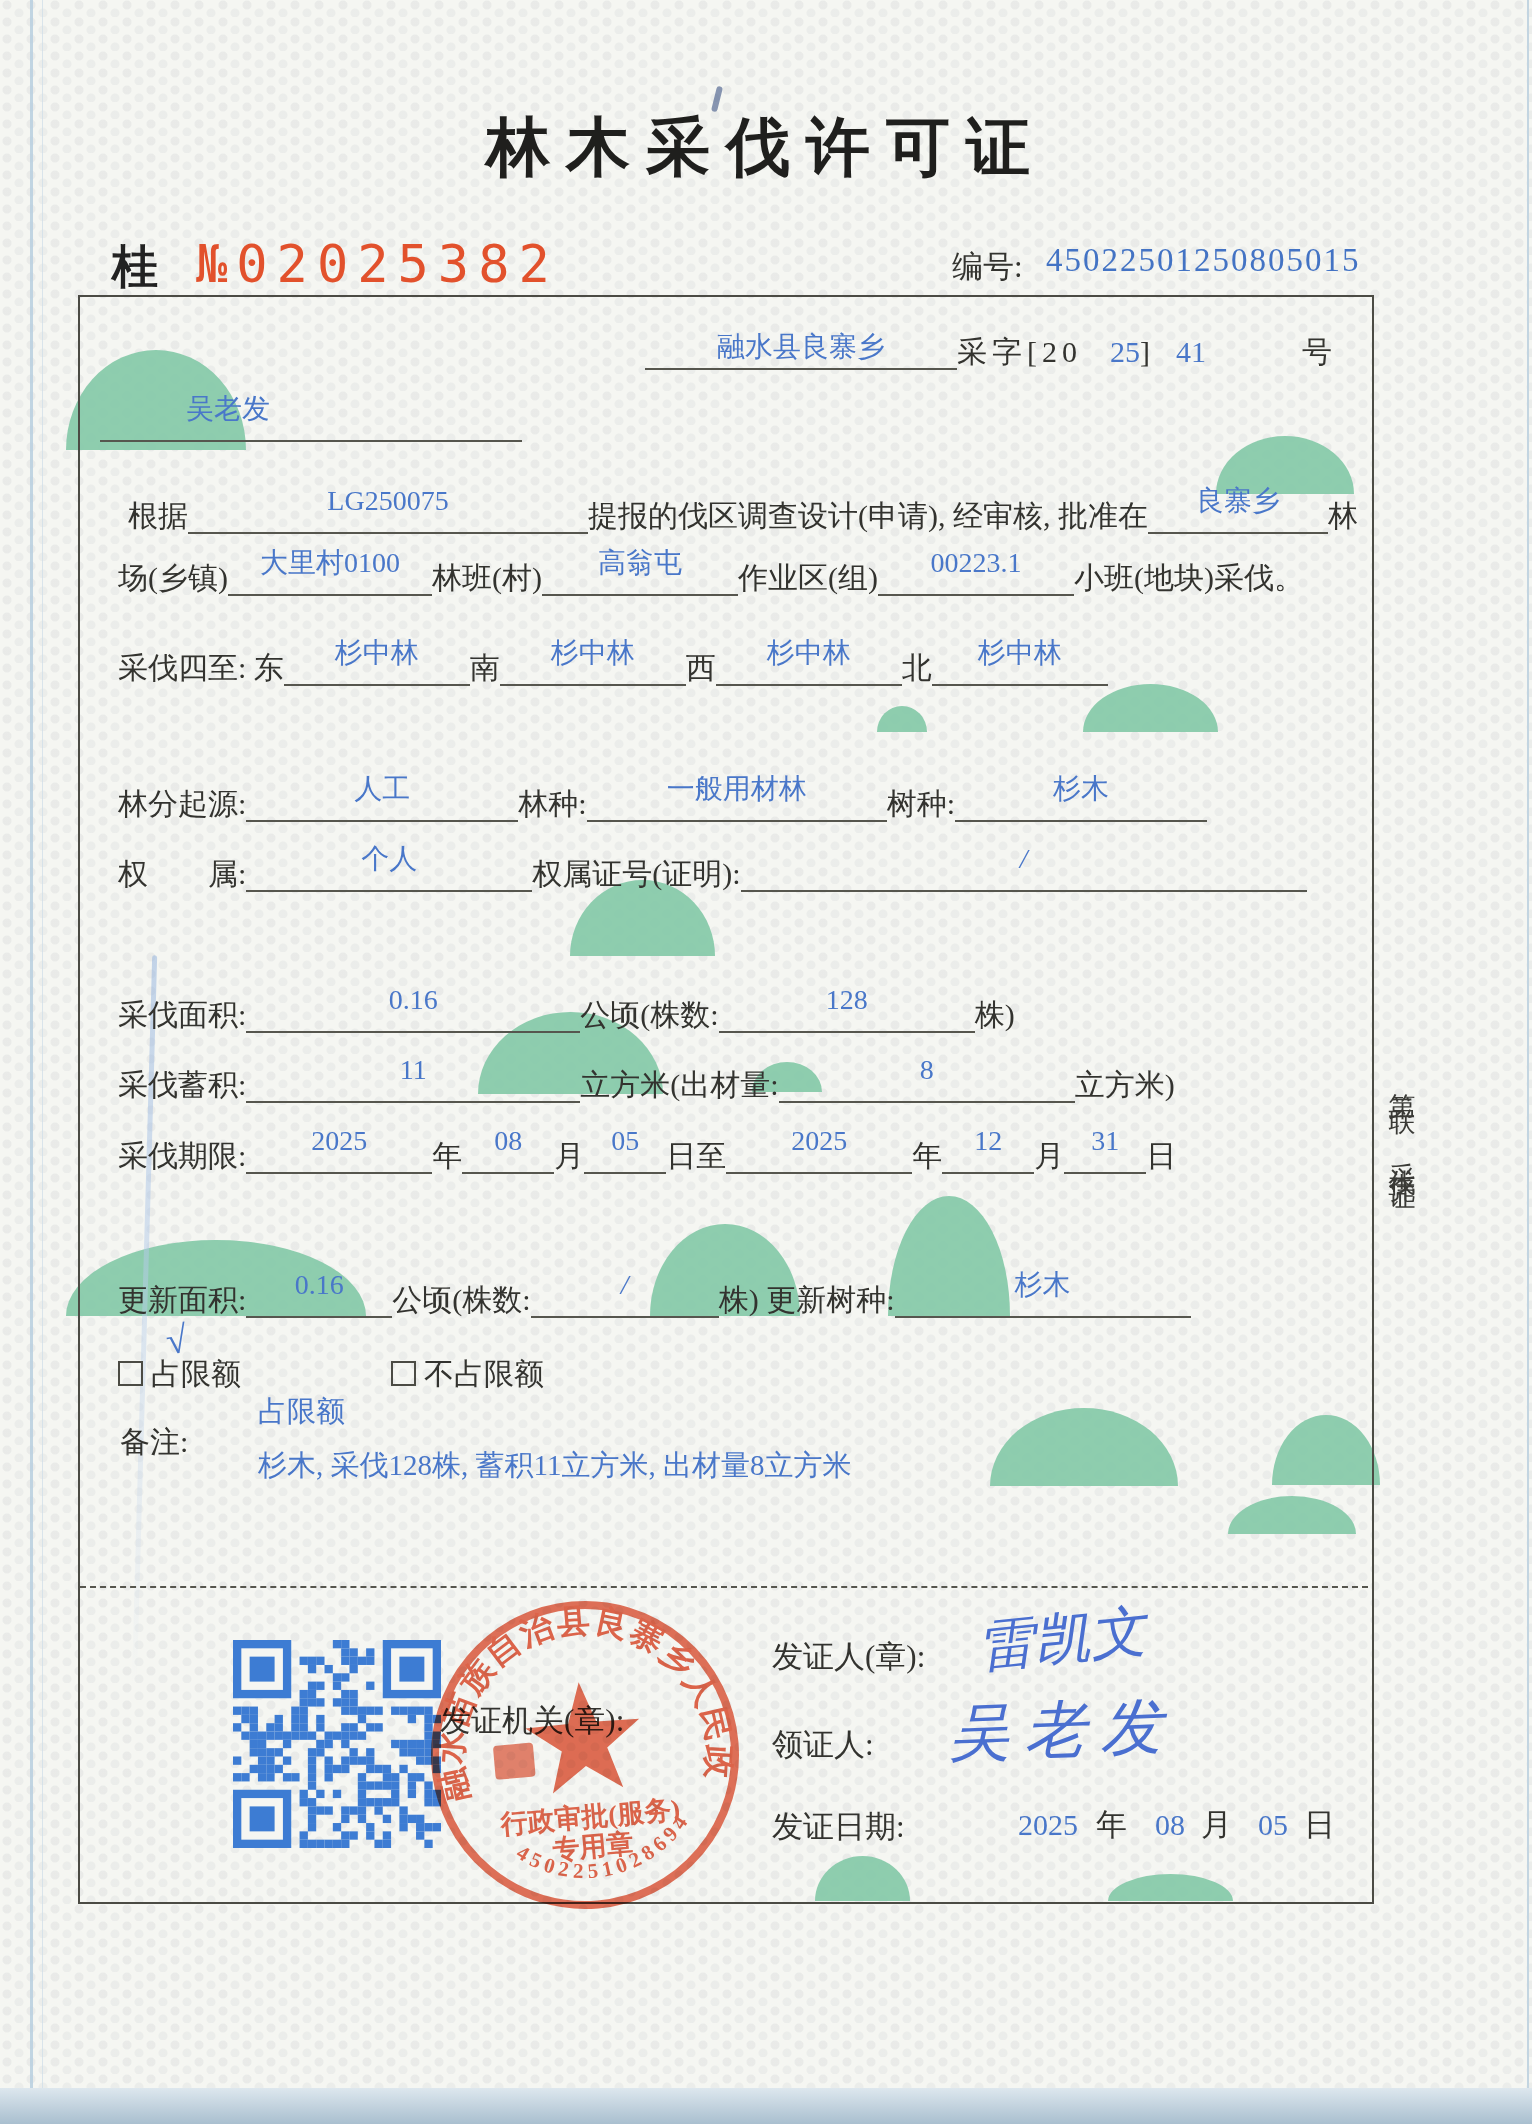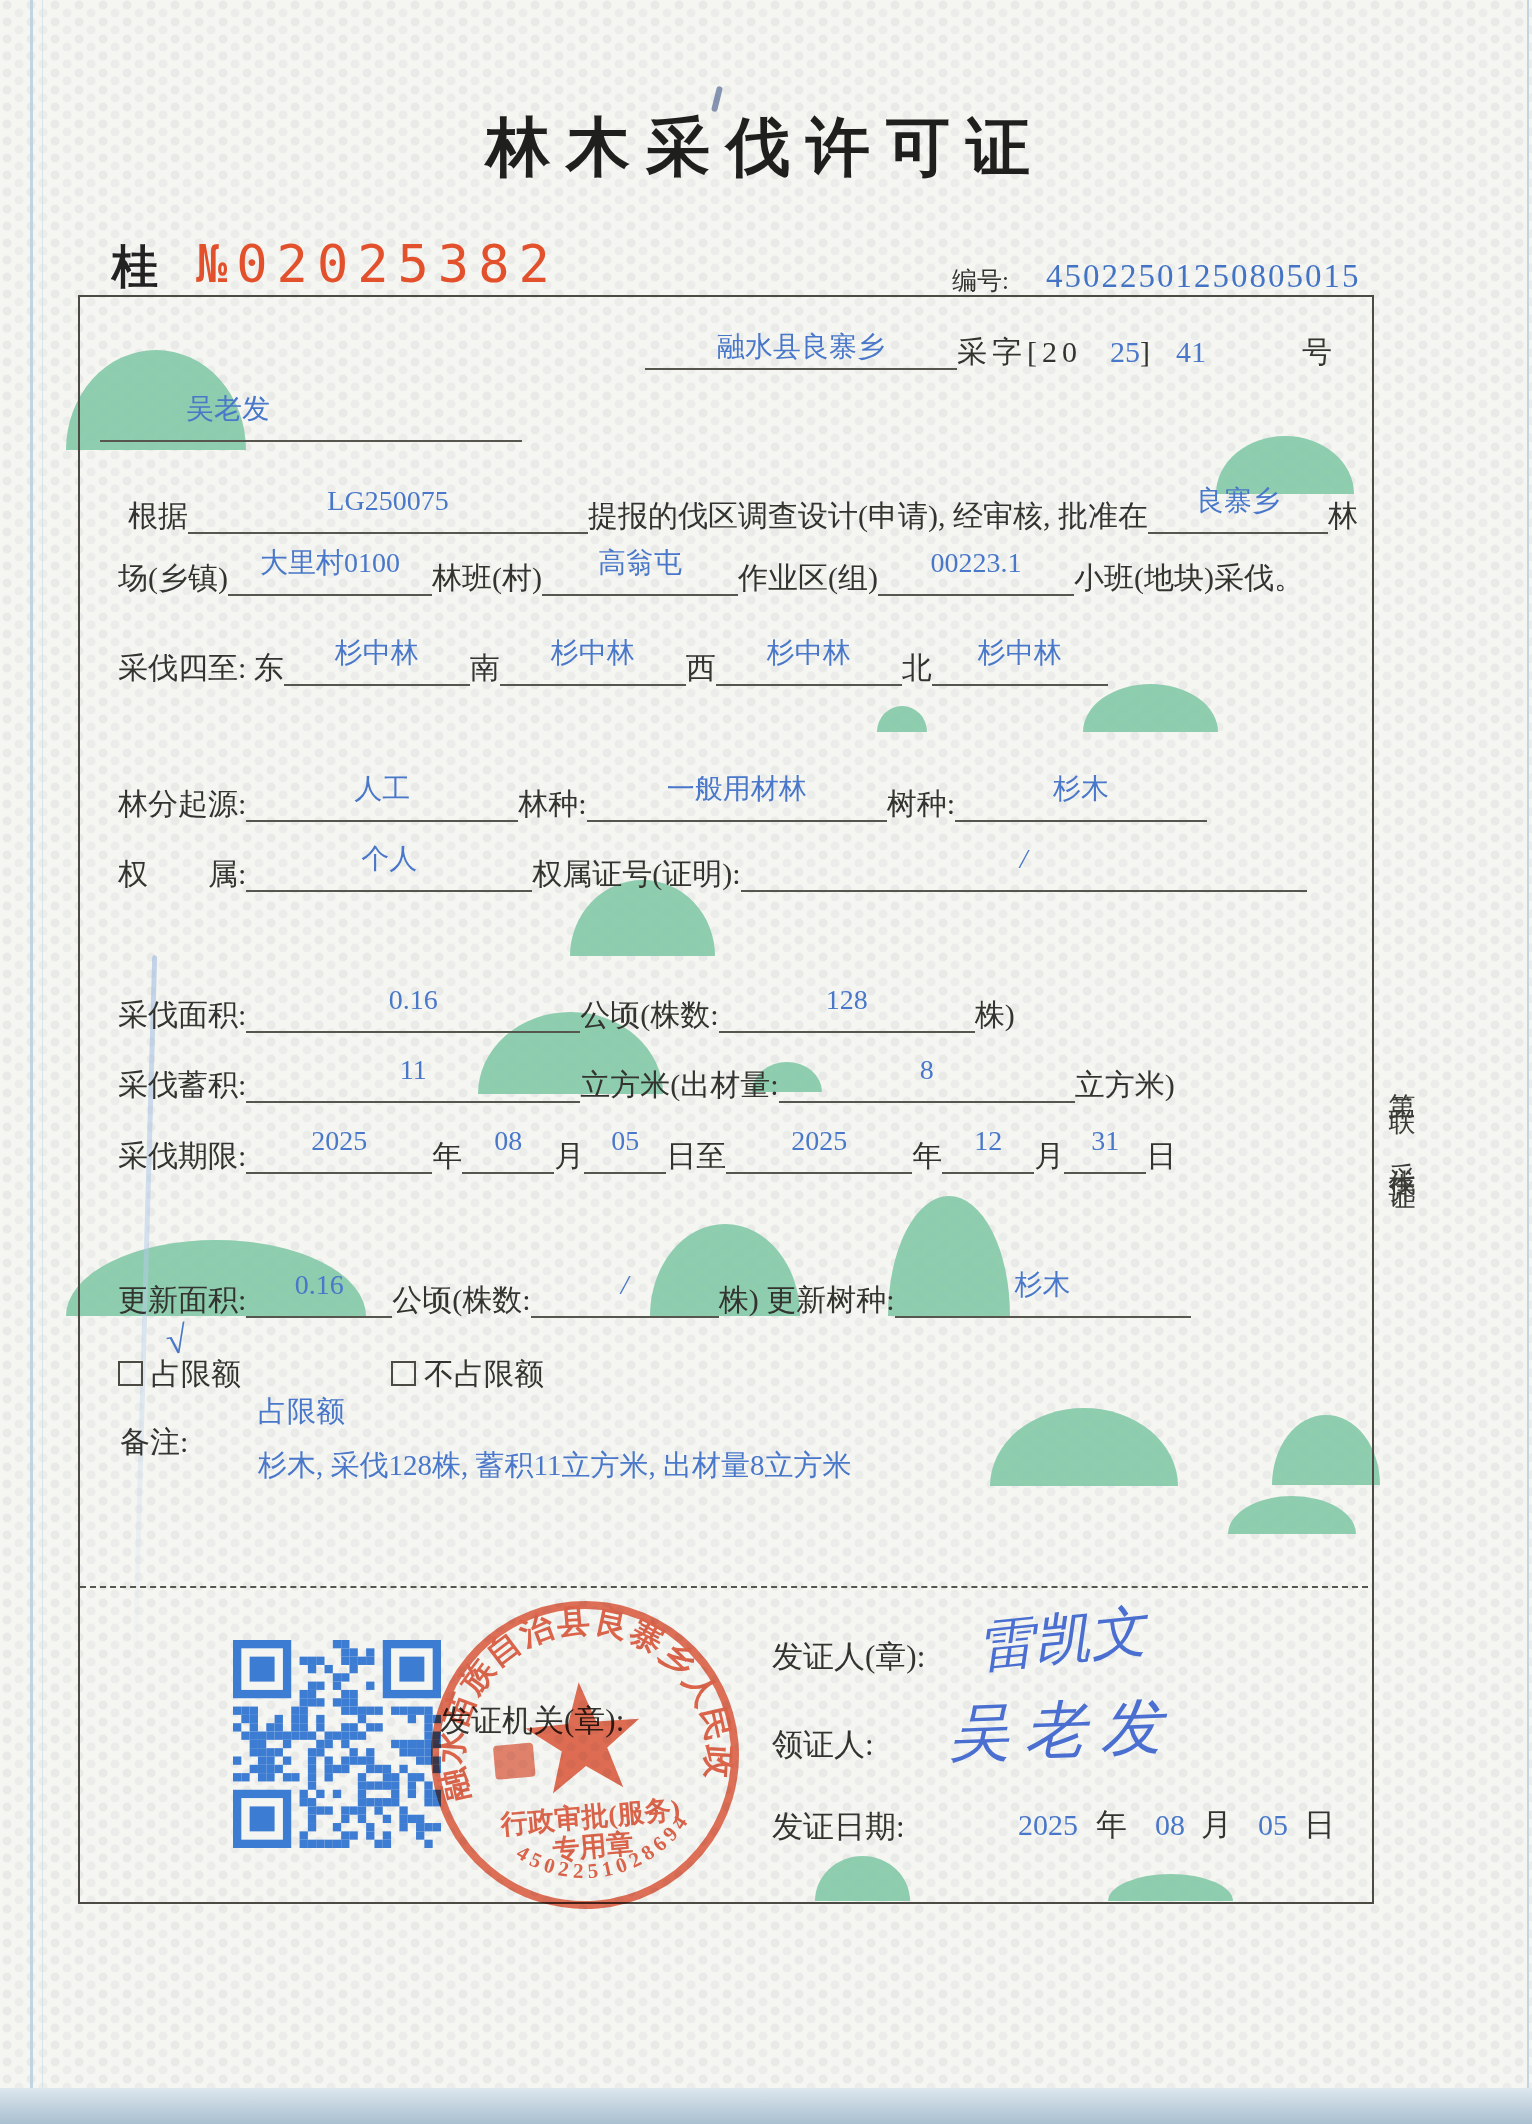--- a/index.html
+++ b/index.html
@@ -22,22 +22,22 @@
     background:linear-gradient(#8fb0dd 0%,#b7cdea 45%,rgba(183,205,234,0) 100%);
     opacity:.5;transform:rotate(1.6deg);z-index:2;}
 
   .hill{position:absolute;background:#84c9a8;border-radius:50% 50% 0 0 / 100% 100% 0 0;opacity:.92;z-index:1;}
 
   .title{position:absolute;left:0;right:0;top:104px;text-align:center;font-size:64px;font-weight:700;
     letter-spacing:16px;color:#1f1f1d;z-index:3;}
   .region{position:absolute;left:112px;top:236px;font-size:46px;font-weight:700;color:#222;z-index:3;}
   .serial{position:absolute;left:196px;top:234px;font-size:52px;letter-spacing:9px;color:#e2512c;
     font-family:"DejaVu Sans Mono","Liberation Mono",monospace;z-index:3;}
-  .docno-label{position:absolute;left:952px;top:246px;font-size:25px;z-index:3;margin-top:18px;}
-  .docno{position:absolute;left:1046px;top:242px;font-size:33px;letter-spacing:2px;color:#4373c4;z-index:3;margin-top:16px;}
+  .docno-label{position:absolute;left:952px;top:246px;font-size:31px;z-index:3;}
+  .docno{position:absolute;left:1046px;top:242px;font-size:33px;letter-spacing:2px;color:#4373c4;z-index:3;}
 
   .form-box{position:absolute;left:78px;top:295px;width:1292px;height:1605px;border:2px solid #4b4b44;z-index:2;}
   .dash{position:absolute;left:80px;top:1586px;width:1288px;border-top:2px dashed #56564e;z-index:3;}
 
   .row{position:absolute;white-space:nowrap;font-size:30px;line-height:36px;color:#33332f;z-index:3;}
   .fill{display:inline-block;border-bottom:2px solid #56564e;height:36px;text-align:center;vertical-align:bottom;text-decoration:underline;}
   .v{display:inline-block;color:#4977c9;font-size:28px;position:relative;top:-14px;}
   .vleft{text-align:left;}
   .blue{color:#4977c9;}
   .gap{display:inline-block;}

